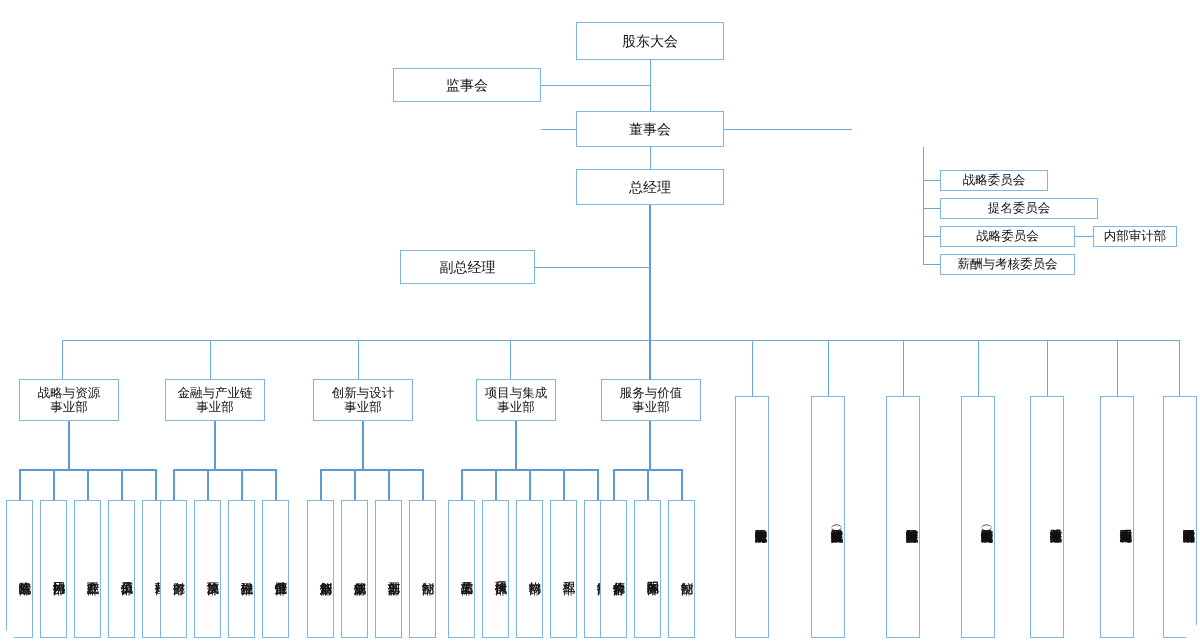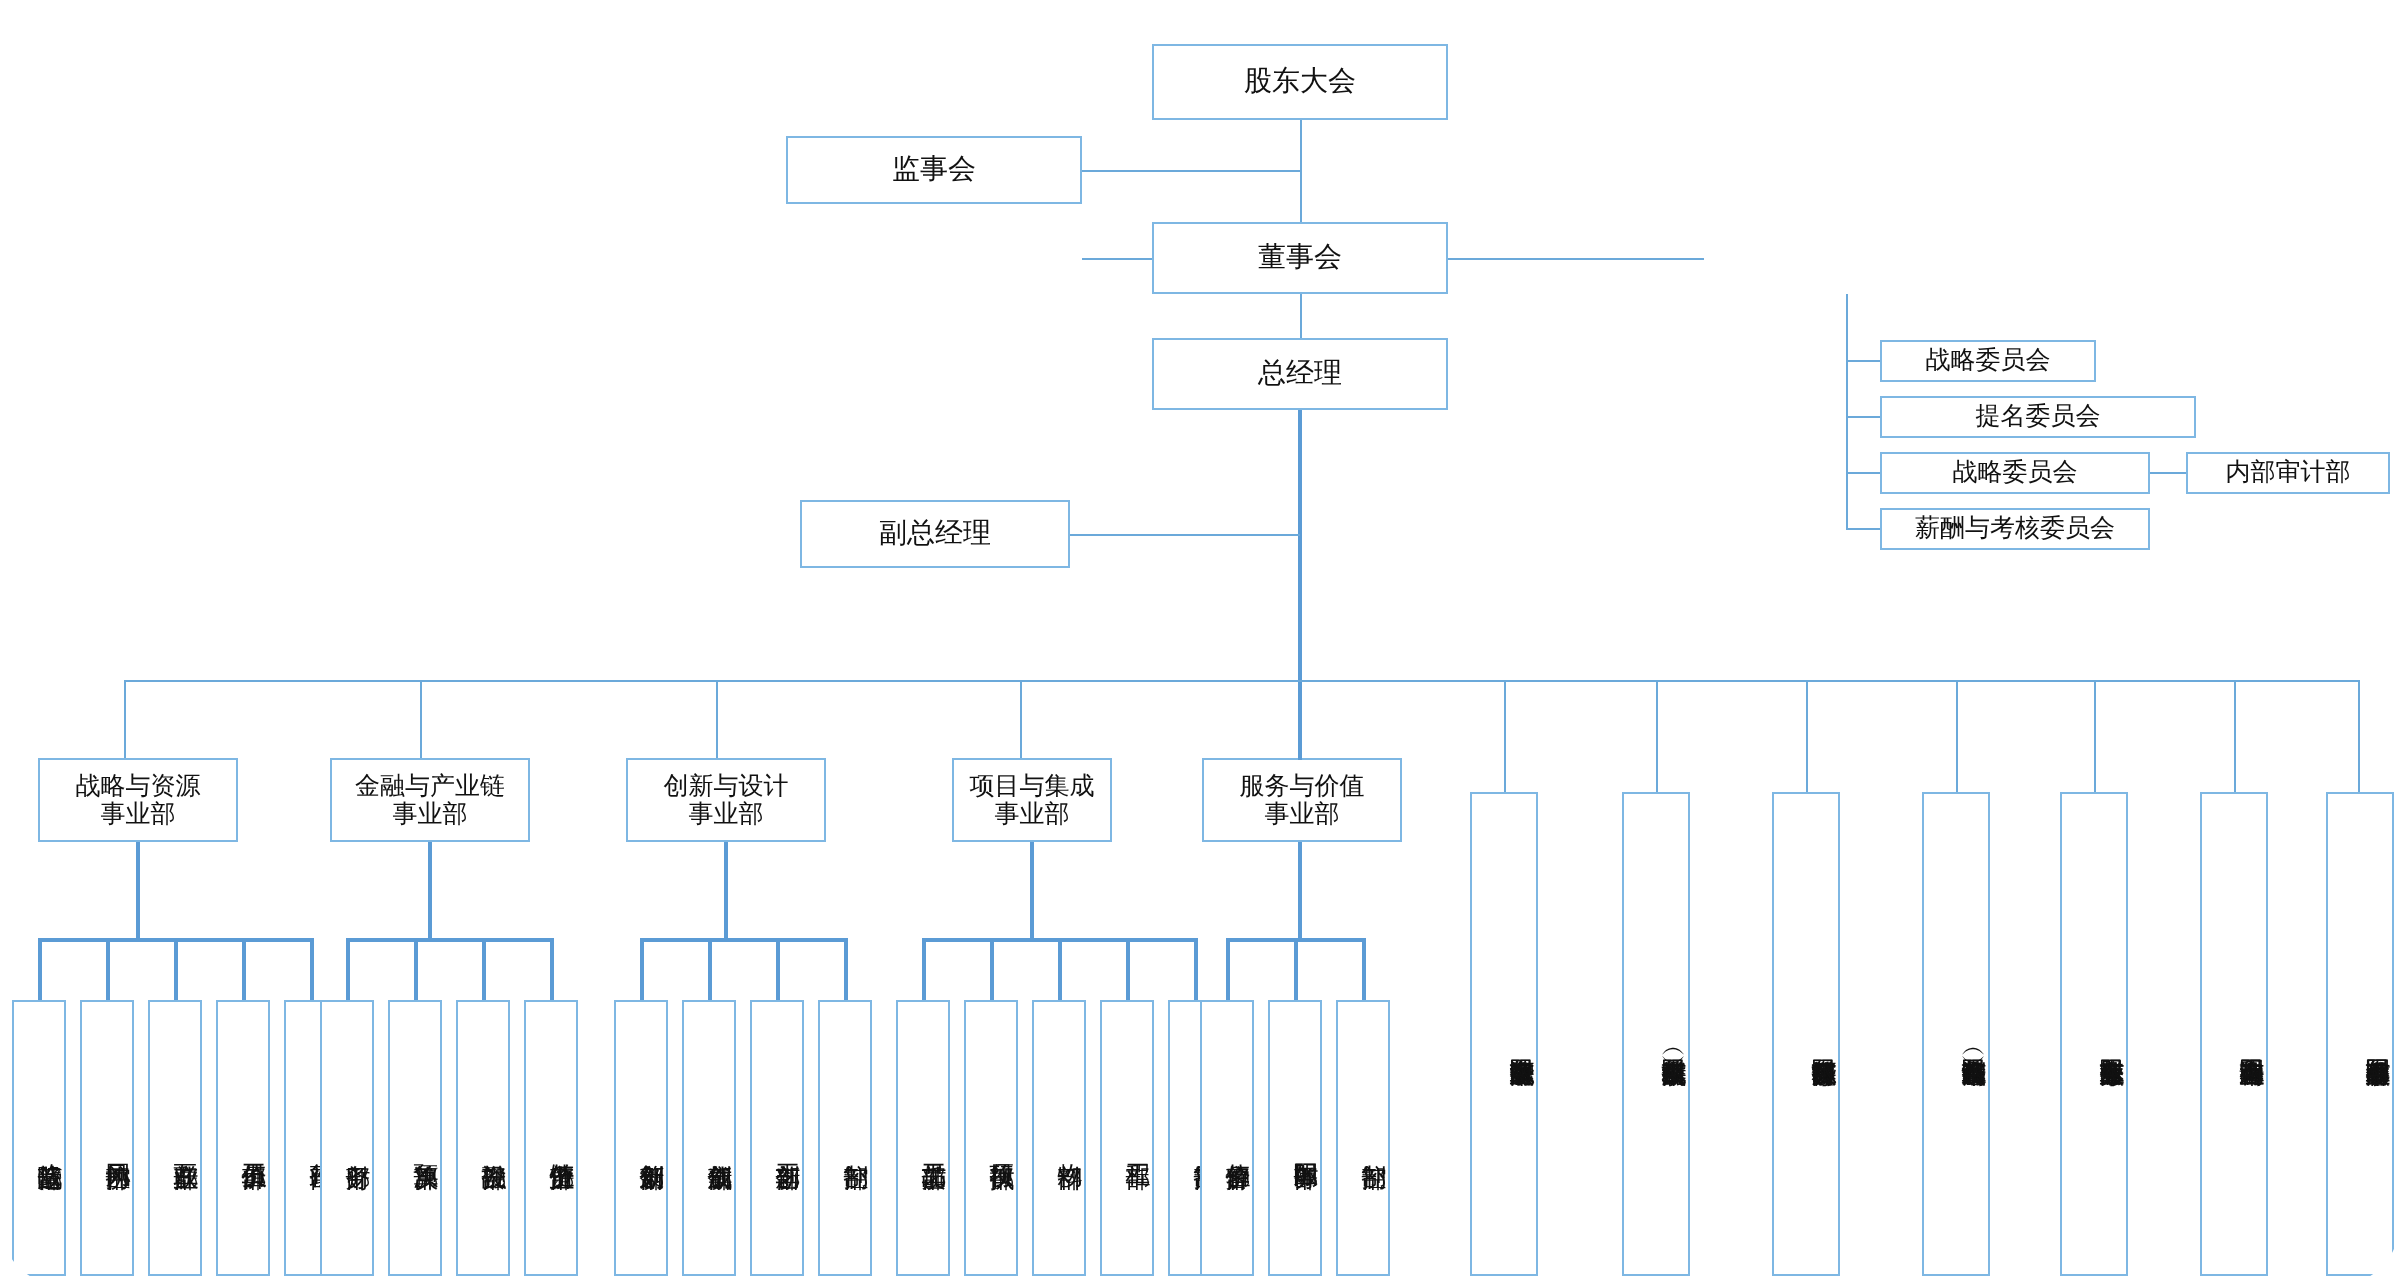--- a/index.html
+++ b/index.html
@@ -76,21 +76,21 @@
 
   <div class="box" style="left:576px;top:169px;width:148px;height:36px;">总经理</div>
 
   <div class="box" style="left:400px;top:250px;width:135px;height:34px;">副总经理</div>
 
   <div class="box small" style="left:940px;top:170px;width:108px;height:21px;">战略委员会</div>
   <div class="box small" style="left:940px;top:198px;width:158px;height:21px;">提名委员会</div>
   <div class="box small" style="left:940px;top:226px;width:135px;height:21px;">战略委员会</div>
   <div class="box small" style="left:940px;top:254px;width:135px;height:21px;">薪酬与考核委员会</div>
 
-  <div class="box small" style="left:1093px;top:226px;width:102px;height:21px;">内部审计部</div>
+  <div class="box small" style="left:1093px;top:226px;width:84px;height:21px;">内部审计部</div>
 
   <div class="box small" style="left:19px;top:379px;width:100px;height:42px;">战略与资源
 事业部</div>
   <div class="box small" style="left:165px;top:379px;width:100px;height:42px;">金融与产业链
 事业部</div>
   <div class="box small" style="left:313px;top:379px;width:100px;height:42px;">创新与设计
 事业部</div>
   <div class="box small" style="left:476px;top:379px;width:80px;height:42px;">项目与集成
 事业部</div>
   <div class="box small" style="left:601px;top:379px;width:100px;height:42px;">服务与价值

